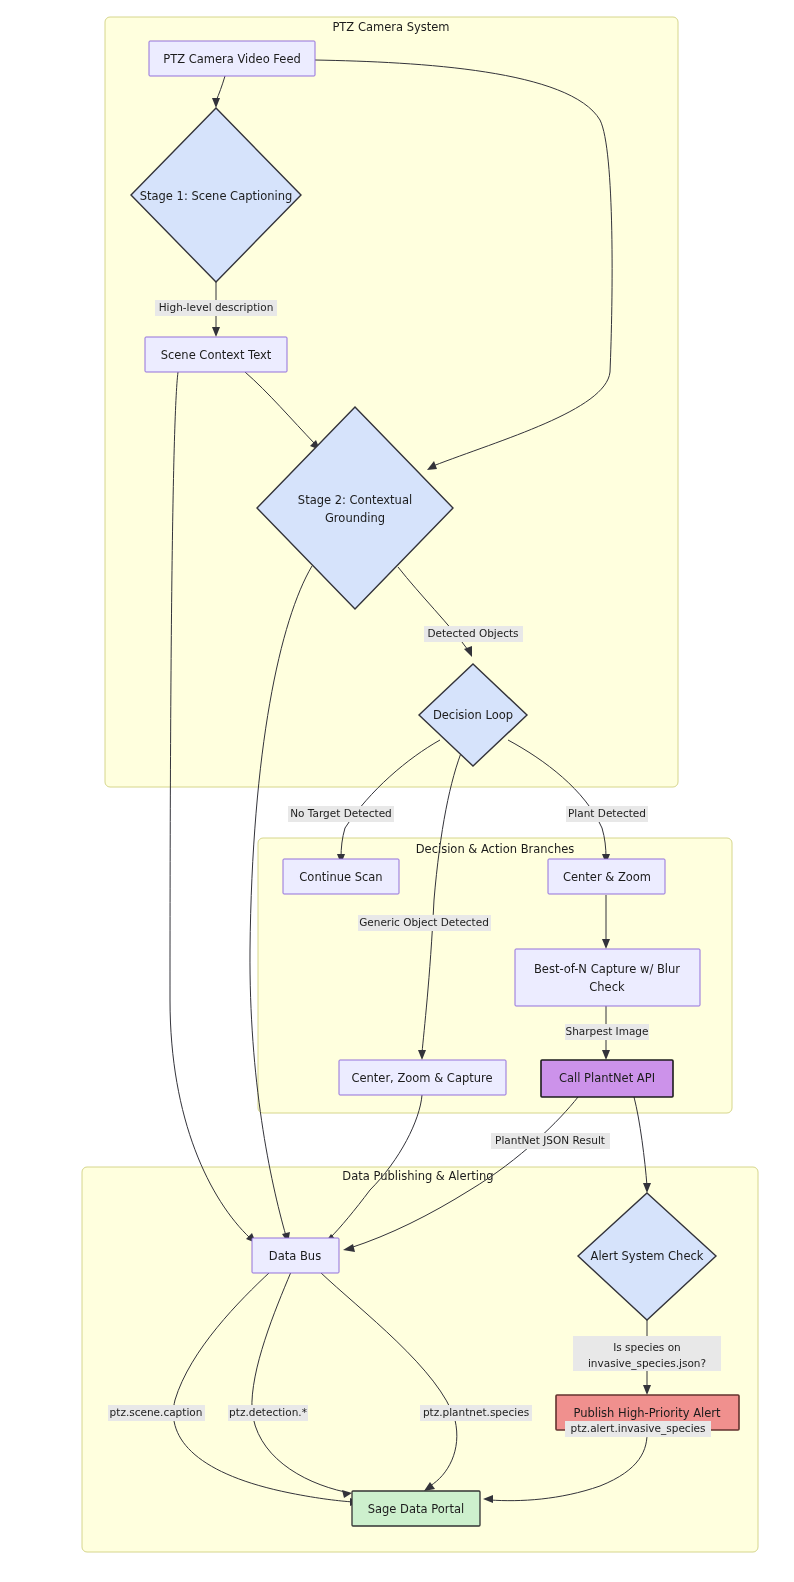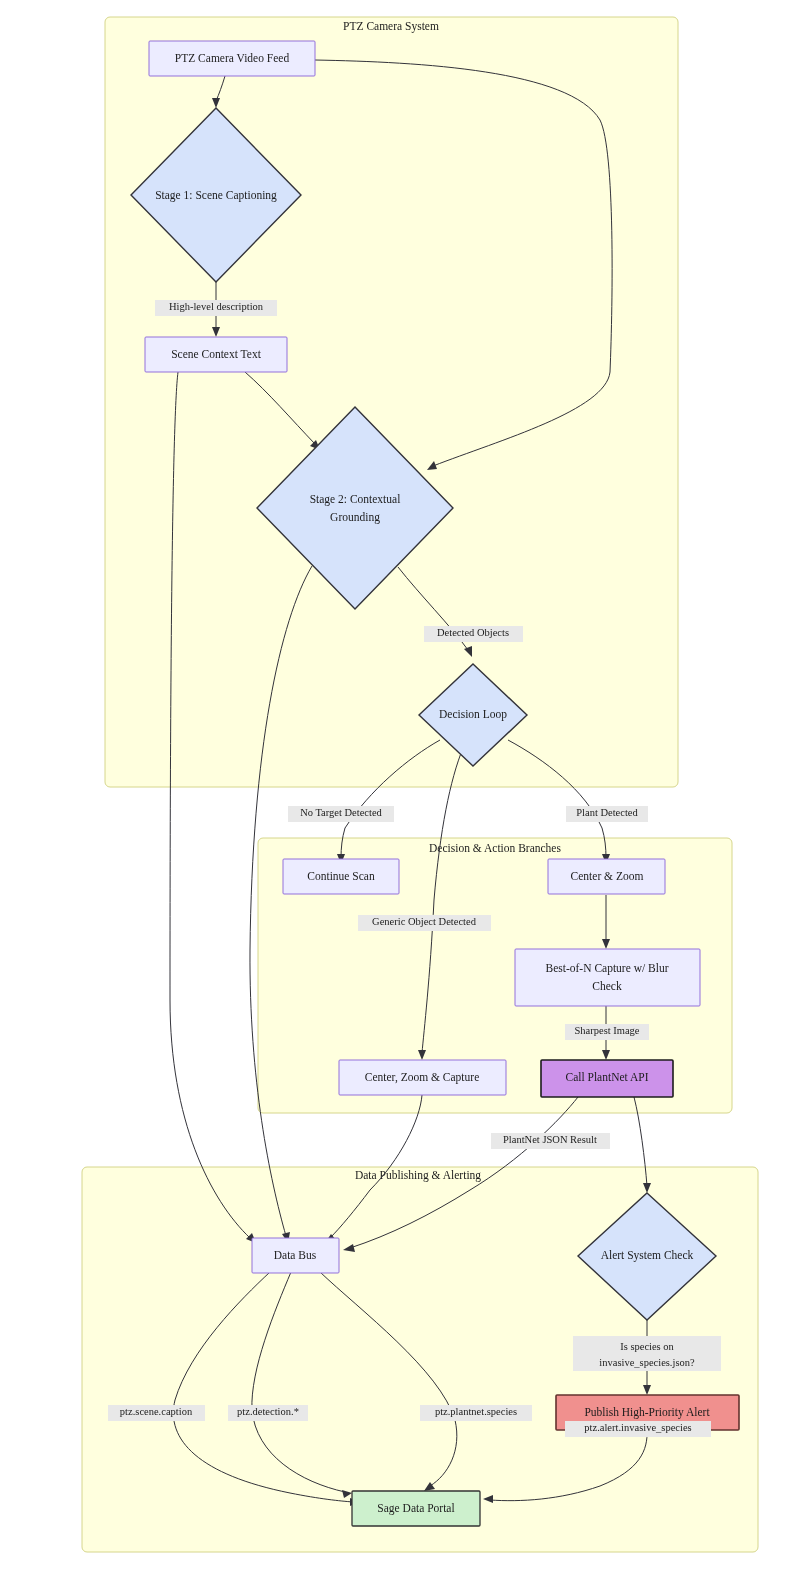--- a/index.html
+++ b/index.html
@@ -11,21 +11,20 @@
   body {
     width: 794px;
     height: 1582px;
     font-family: "DejaVu Sans", sans-serif;
     overflow: hidden;
   }
   #diagram-root {
     position: relative;
     width: 794px;
     height: 1582px;
-    font-family: Liberation Serif, serif;
   }
   svg#flowchart {
     display: block;
     width: 794px;
     height: 1582px;
   }
   .cluster-rect {
     fill: #ffffde;
     stroke: #d6d68c;
     stroke-width: 1px;

